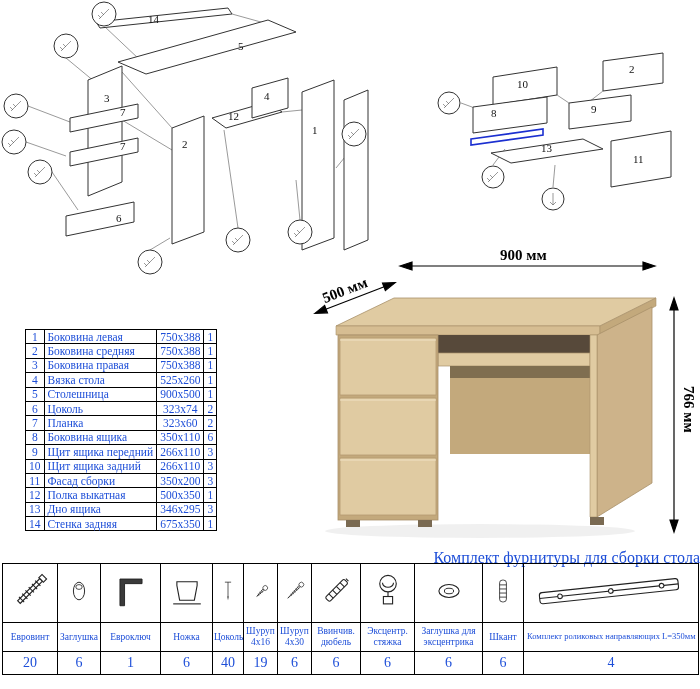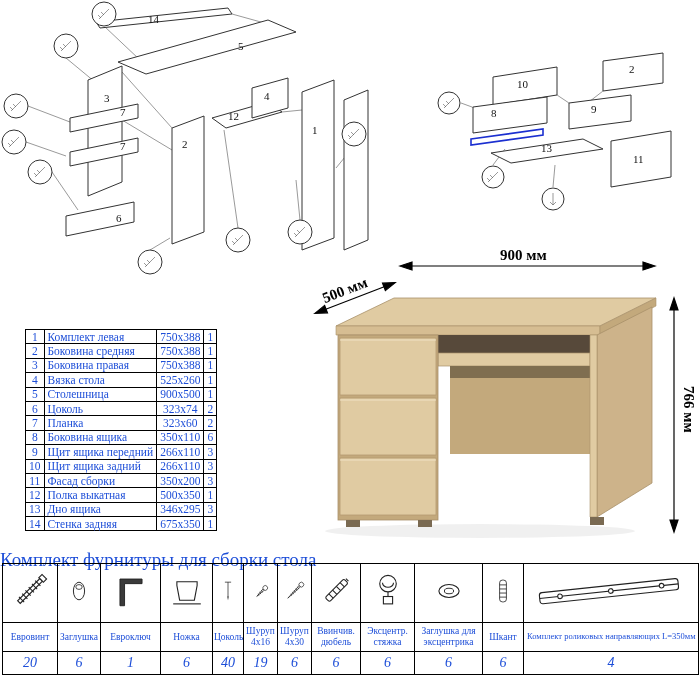--- a/index.html
+++ b/index.html
@@ -9,27 +9,27 @@
   .diag{position:absolute;}
   #diagLeft{left:0;top:0;}
   #diagRight{left:435px;top:45px;}
   
   .parts{position:absolute;left:25px;top:329px;border-collapse:collapse;font-size:11.5px;}
   .parts td{border:1px solid #000;padding:0 3px;height:13.4px;line-height:1.05;white-space:nowrap;}
   .parts td.c{text-align:center;}
   
   #desk{position:absolute;left:300px;top:236px;}
   
-  .hw-title{position:absolute;top:549px;left:0;width:100%;text-align:left;font-size:19px;}
+  .hw-title{position:absolute;top:549px;left:0;width:100%;text-align:right;font-size:16px;}
   .hw{position:absolute;left:2px;top:563px;width:696px;border-collapse:collapse;table-layout:fixed;}
   .hw td{border:1px solid #000;text-align:center;vertical-align:middle;padding:1px;overflow:hidden;}
   .hw .icon-cell{height:56px;}
   .hw .name-cell{font-size:9.5px;height:26px;line-height:1.12;}
   .hw .name-cell.sm{font-size:8.5px;text-align:left;padding-left:3px;}
-  .hw .qty-cell{font-size:14px;height:20px;font-style:italic;}
+  .hw .qty-cell{font-size:14px;height:20px;}
   .lineart{fill:#fff;stroke:#333;stroke-width:1;}
   .leader{stroke:#555;stroke-width:0.6;fill:none;}
   .dnum{font-size:11px;fill:#111;}
   .dim{font-size:15px;fill:#000;font-weight:bold;}
   .arrow{stroke:#000;stroke-width:1.2;fill:#000;}
 </style>
 </head>
 <body>
 
 <div class="page">
@@ -142,21 +142,21 @@
     <text class="dnum" x="56" y="72">8</text>
     <text class="dnum" x="156" y="68">9</text>
     <text class="dnum" x="106" y="107">13</text>
     <text class="dnum" x="198" y="118">11</text>
   </svg>
 
   <table class="parts">
     <tbody>
       <tr>
           <td class="c">1</td>
-          <td>Комплект левая</td>
+          <td>Боковина левая</td>
           <td class="c">750x388</td>
           <td class="c">1</td>
         </tr>
       <tr>
           <td class="c">2</td>
           <td>Боковина средняя</td>
           <td class="c">750x388</td>
           <td class="c">1</td>
         </tr>
       <tr>

